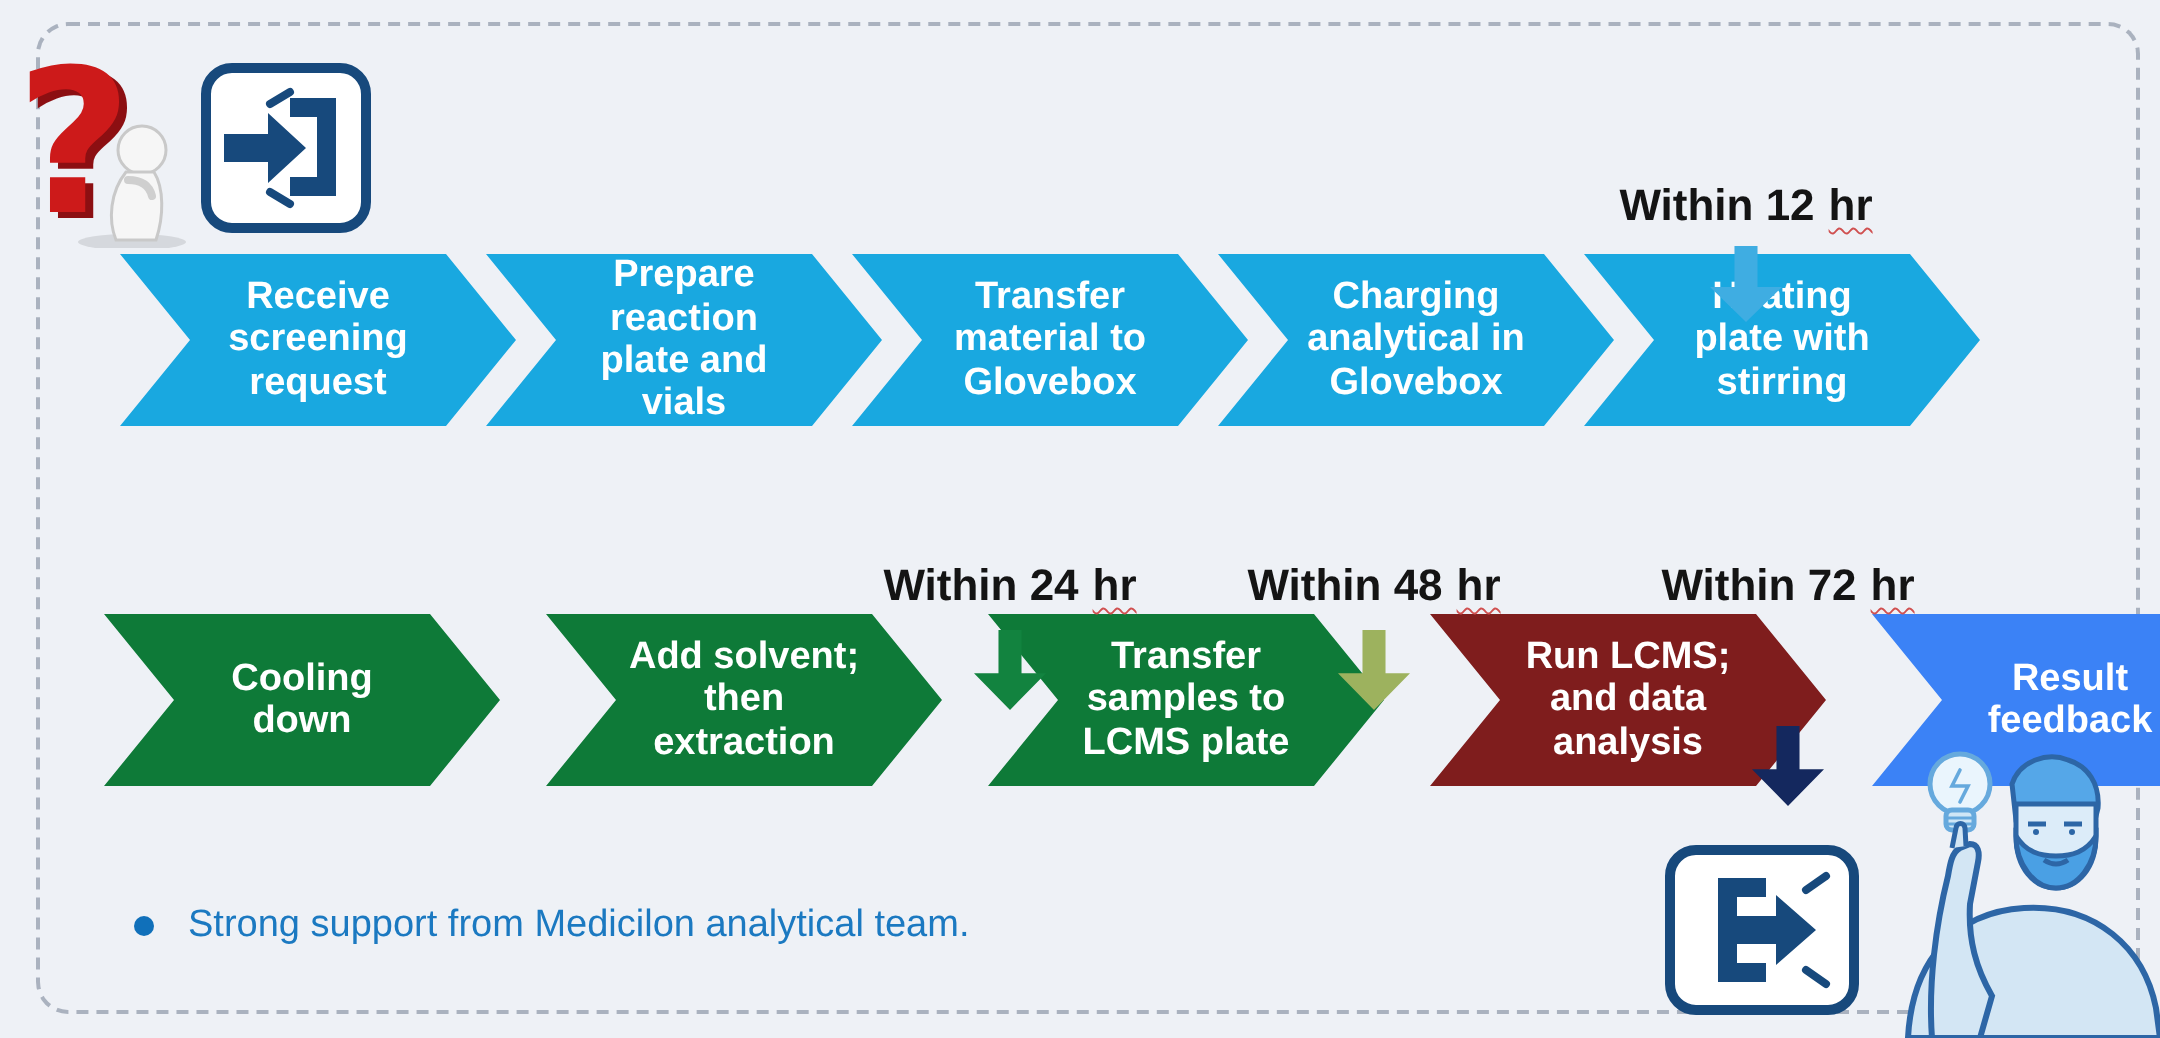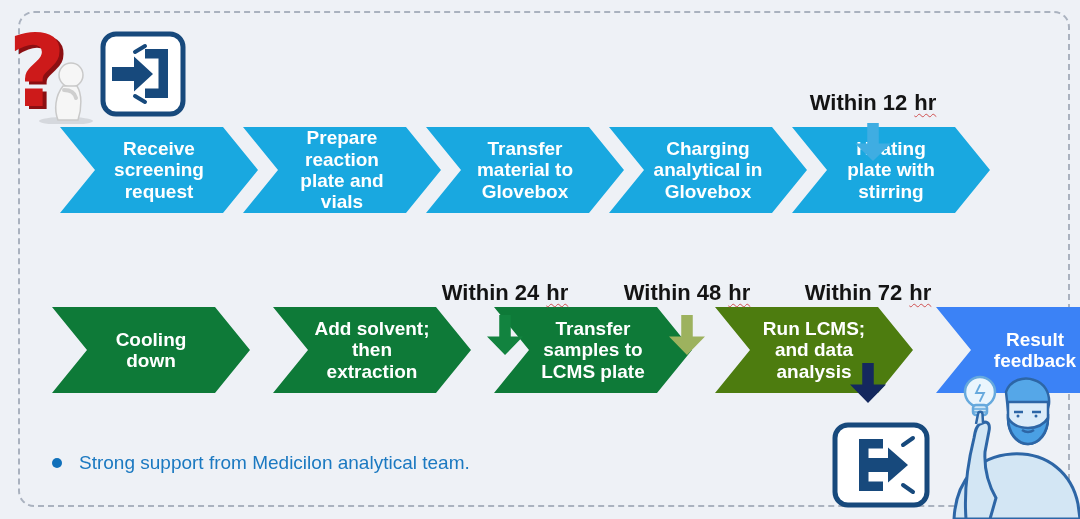--- a/index.html
+++ b/index.html
@@ -20,41 +20,41 @@
     width:198px;height:86px;flex:0 0 auto;
     display:flex;align-items:center;justify-content:center;
     color:#ffffff;font-weight:bold;font-size:19px;line-height:1.12;text-align:center;
     clip-path:polygon(0 0,163px 0,100% 50%,163px 100%,0 100%,35px 50%);
   }
   .row1 .chevron{margin-right:-15px;}
   .row2 .chevron{margin-right:-17px;}
   .chevron span{display:block;max-width:116px;}
   .c-blue{background:#19a8e0;}
   .c-green{background:#0e7a38;}
-  .c-olive{background:#4d7c0f;}
+  .c-olive{background:#7f1d1d;}
   .c-navy{background:#3b82f6;}
   
   .timer{position:absolute;width:210px;display:flex;flex-direction:column;align-items:center;margin-top:38px;}
   .timer-label{font-size:22px;font-weight:bold;color:#141414;white-space:nowrap;}
   .timer-label .unit{
     margin-left:7px;
     text-decoration-line:underline;text-decoration-style:wavy;
     text-decoration-color:#d05050;text-decoration-thickness:1px;
     text-underline-offset:3px;
   }
   .timer-arrow{
     width:36px;height:40px;margin-top:9px;
     clip-path:polygon(34% 0,66% 0,66% 54%,100% 54%,50% 100%,0 54%,34% 54%);
   }
   .t12{left:768px;top:52px;}  .t12 .timer-arrow{background:#3fade2;height:38px;margin-top:7px;}
   .t24{left:400px;top:242px;} .t24 .timer-arrow{background:#12833f;}
   .t48{left:582px;top:242px;} .t48 .timer-arrow{background:#9db25e;}
-  .t72{left:763px;top:242px;gap:48px;} .t72 .timer-arrow{background:#14285e;}
+  .t72{left:789px;top:242px;gap:48px;} .t72 .timer-arrow{background:#14285e;}
   
-  .footnote{position:absolute;left:52px;top:452px;display:flex;align-items:center;gap:17px;}
+  .footnote{position:absolute;left:67px;top:452px;display:flex;align-items:center;gap:17px;}
   .footnote .dot{width:10px;height:10px;border-radius:50%;background:#1070ba;}
   .footnote .text{color:#1b79c1;font-size:19px;}
   
   .q-figure{position:absolute;left:8px;top:22px;width:92px;height:102px;}
   .enter-icon{position:absolute;left:99px;top:30px;width:88px;height:88px;}
   .exit-icon{position:absolute;left:831px;top:421px;width:100px;height:88px;}
   .person{position:absolute;left:930px;top:352px;width:150px;height:167px;}
   svg{display:block;width:100%;height:100%;}
 </style>
 </head>

